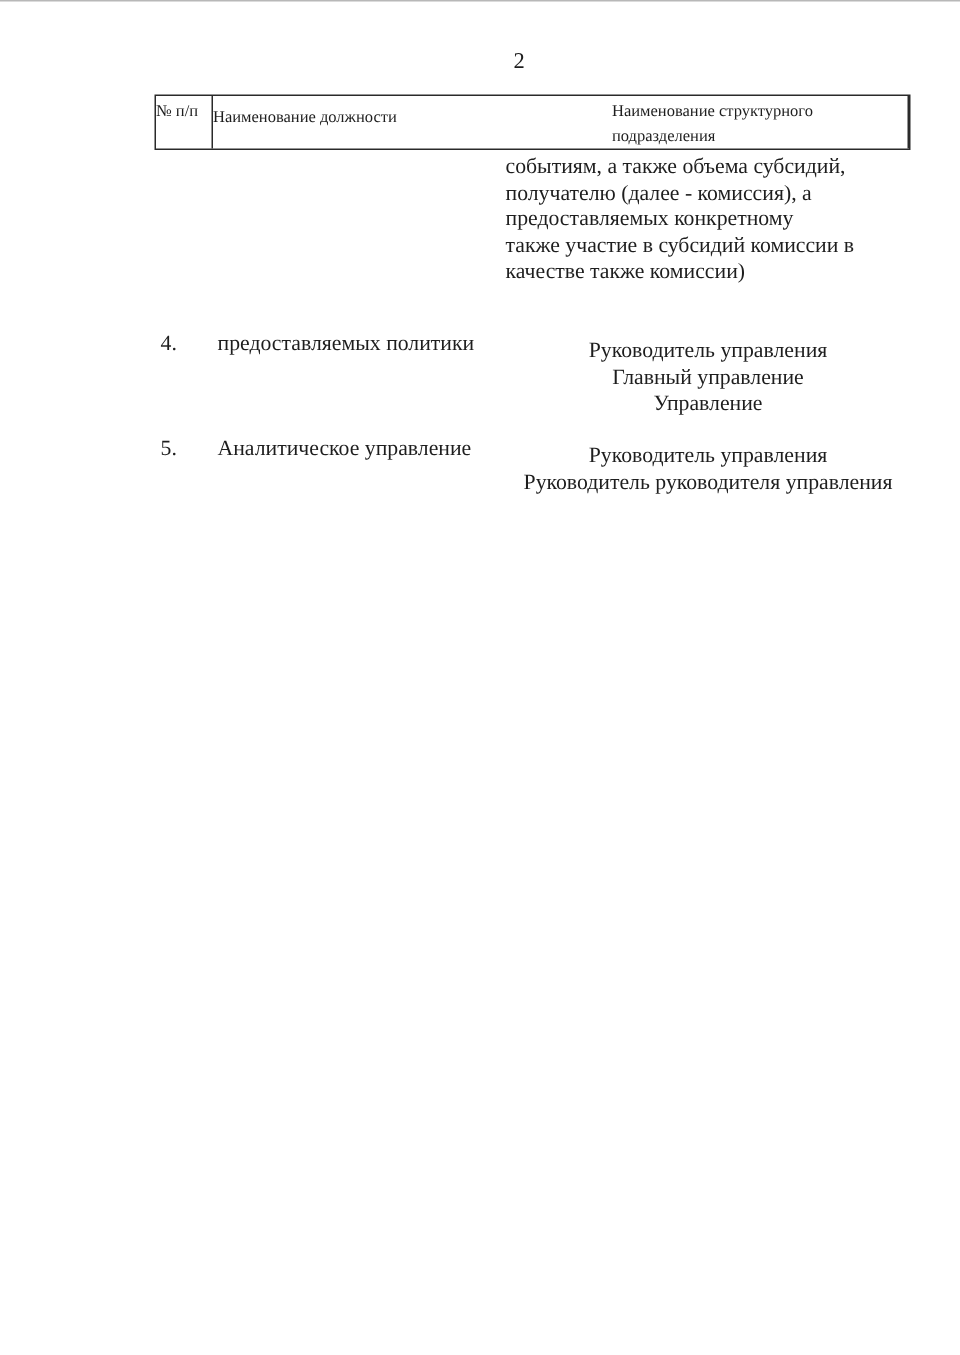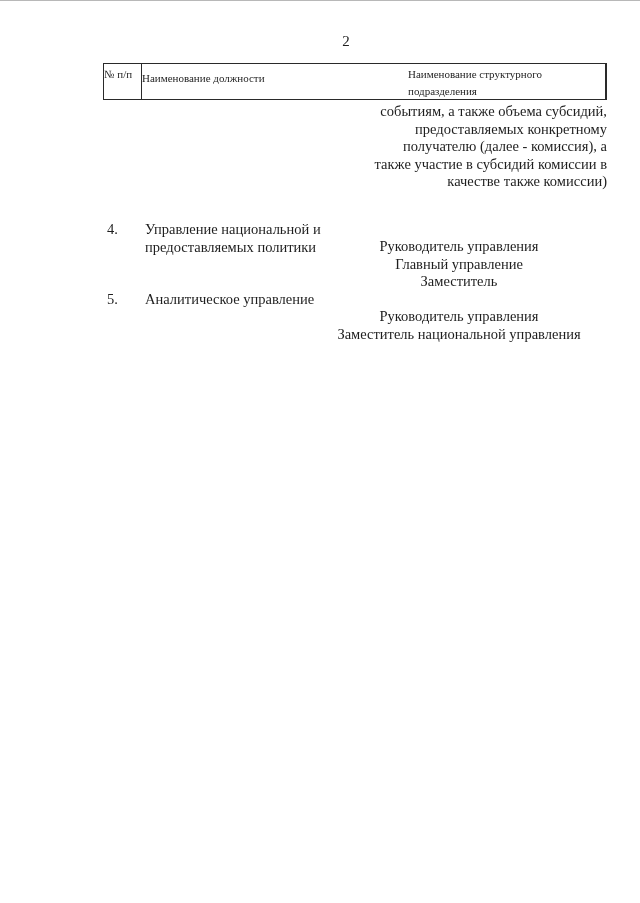--- a/index.html
+++ b/index.html
@@ -14,26 +14,26 @@
     .header-table {
       position: absolute; left: 103px; top: 63px; width: 504px; height: 37px;
       border: 1px solid #2a2a2a; box-sizing: border-box; display: flex;
     }
     .hcell { box-sizing: border-box; text-align: left; font-size: 11px; line-height: 17px; }
     .hcell.num { width: 38px; border-right: 1px solid #2a2a2a; padding-top: 2px; }
     .hcell.unit { width: 198px; border-right: 1px solid #2a2a2a; padding-top: 2px; }
     .hcell.pos { flex: 1; padding-top: 6px; }
     .cont-block {
       position: absolute; left: 337px; top: 103px; width: 270px;
-      text-align: right; font-size: 14.5px; line-height: 17.5px;
+      text-align: left; font-size: 14.5px; line-height: 17.5px;
     }
     .row { position: absolute; left: 0; width: 640px; font-size: 14.5px; line-height: 17.5px; }
     .row .num { position: absolute; left: 107px; }
     .row .unit { position: absolute; left: 145px; width: 200px; }
-    .row .positions { position: absolute; left: 324px; width: 270px; text-align: center; margin-top: 12px; }
+    .row .positions { position: absolute; left: 337px; width: 270px; text-align: center; }
     .row .positions div { white-space: nowrap; }
     .row4 { top: 221px; }
     .row4 .positions { top: 5px; }
     .row5 { top: 291px; }
     .row5 .positions { top: 5px; }
   </style>
 </head>
 <body>
 
 <div class="scan-edge"></div>
@@ -41,41 +41,40 @@
 <div class="page-number">2</div>
 
 <div class="header-table">
   <div class="hcell num">№ п/п</div>
   <div class="hcell pos">Наименование должности</div>
   <div class="hcell unit">Наименование структурного подразделения</div>
 </div>
 
 <div class="cont-block">
   <div>событиям, а также объема субсидий,</div>
+  <div>получателю (далее - комиссия), а</div>
   <div>предоставляемых конкретному</div>
-  <div>получателю (далее - комиссия), а</div>
   <div>также участие в субсидий комиссии в</div>
   <div>качестве также комиссии)</div>
 </div>
 
 <div class="row row4">
   <div class="num">4.</div>
   <div class="unit">
-    <div>Управление национальной и</div>
     <div>предоставляемых политики</div>
   </div>
   <div class="positions">
     <div>Руководитель управления</div>
     <div>Главный управление</div>
-    <div>Заместитель</div>
+    <div>Управление</div>
   </div>
 </div>
 
 <div class="row row5">
   <div class="num">5.</div>
   <div class="unit">
     <div>Аналитическое управление</div>
   </div>
   <div class="positions">
     <div>Руководитель управления</div>
-    <div>Заместитель национальной управления</div>
+    <div>Руководитель руководителя управления</div>
   </div>
 </div>
 
 </body></html>

